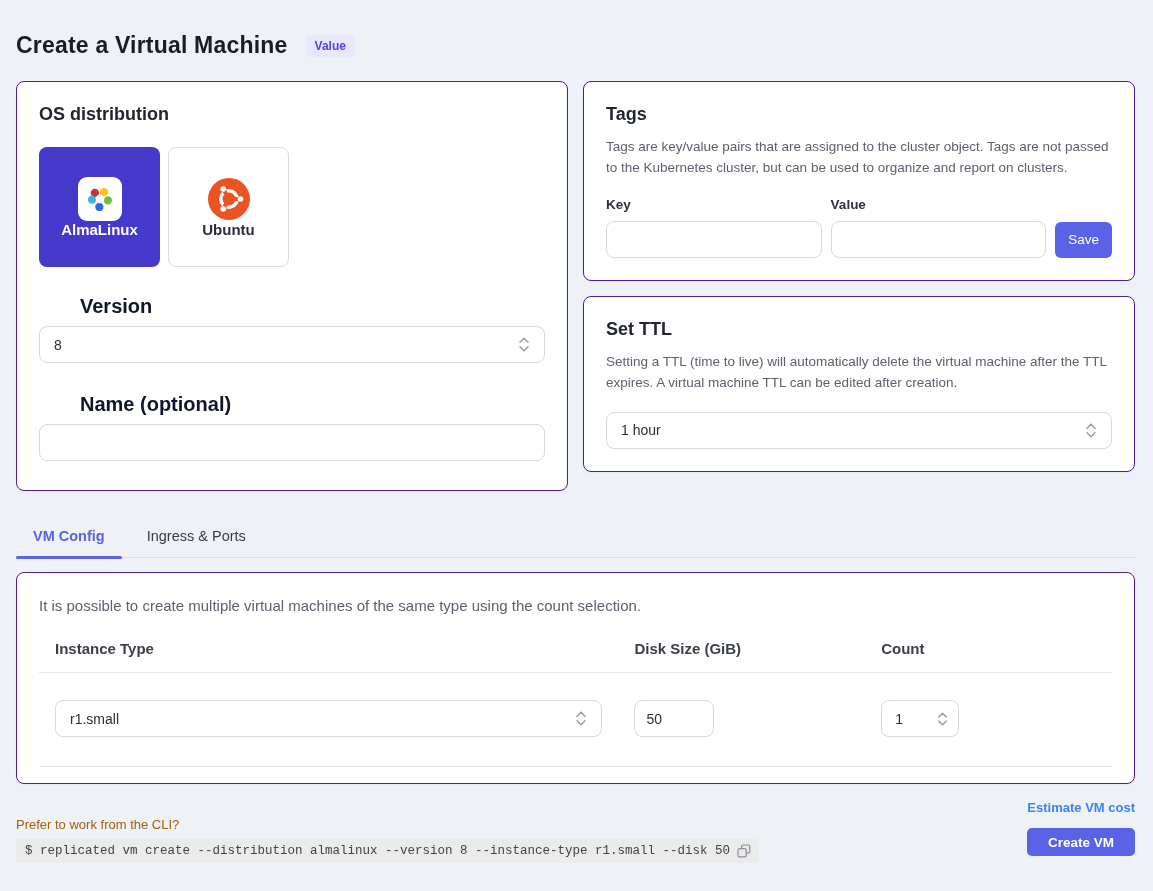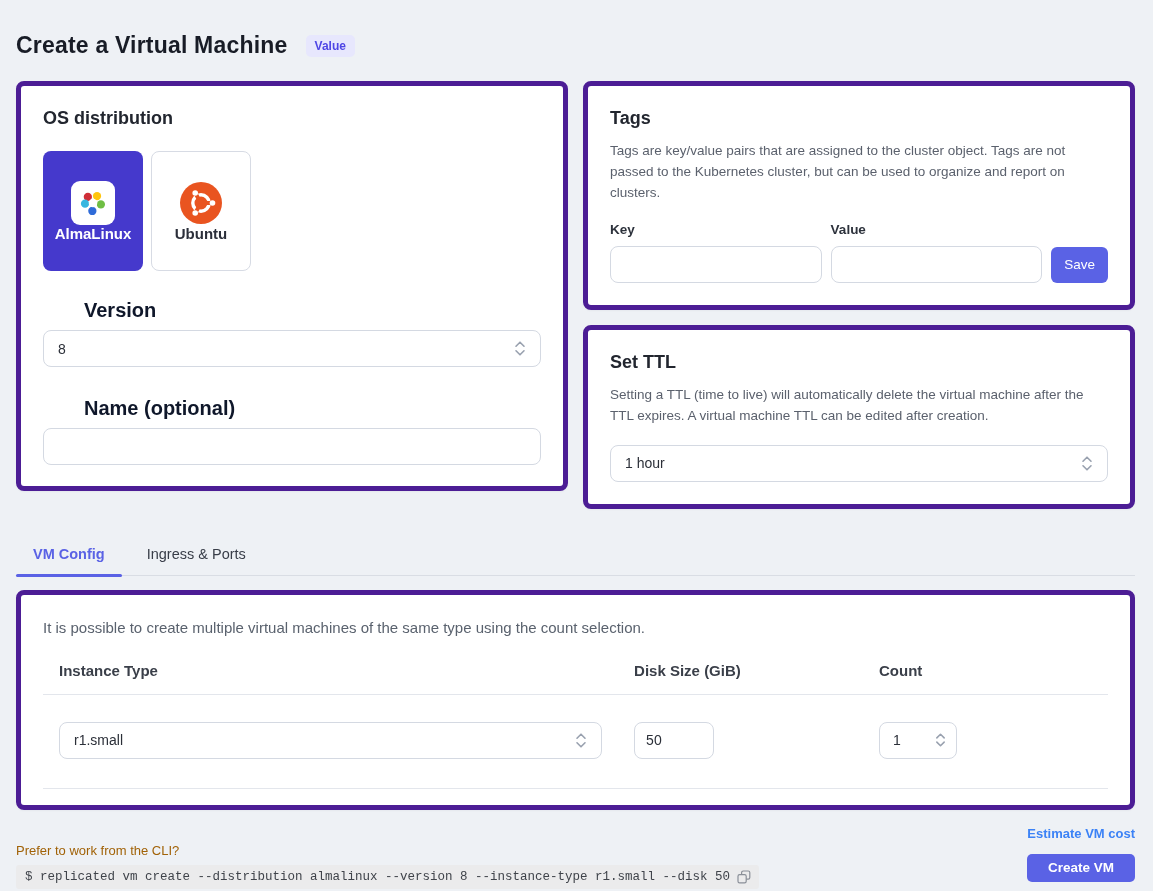--- a/index.html
+++ b/index.html
@@ -14,33 +14,33 @@
   
   .header { display:flex; align-items:center; gap:18px; margin-top:18px; }
   .page-title { font-size:23px; font-weight:bold; letter-spacing:.2px; color:#181c26; }
   .beta-badge {
     background:#e7e7fd; color:#4f46e5; font-size:12px; font-weight:600;
     padding:5px 9px; border-radius:5px; line-height:1;
   }
 
   
   .card {
-    background:#fff; border:5px solid #4c1d95; border-radius:8px;
+    background:#fff; border:1px solid #4c1d95; border-radius:8px;
     box-shadow:0 1px 2px rgba(20,30,60,.04);
   }
   .top-grid { display:grid; grid-template-columns:1fr 1fr; gap:15px; margin-top:22px; align-items:start; }
   .card-pad { padding:22px; }
   .card-heading { font-size:18px; font-weight:600; color:#22262f; }
   .card-desc { font-size:13.5px; line-height:1.55; color:#5b616d; margin-top:12px; }
 
   
   .os-card { height:410px; }
   .tiles { display:flex; gap:8px; margin-top:22px; }
   .tile {
-    width:100px; height:120px; border-radius:8px; display:flex; flex-direction:column;
+    width:121px; height:120px; border-radius:8px; display:flex; flex-direction:column;
     align-items:center; justify-content:center; cursor:pointer;
   }
   .tile.selected { background:#4539cc; }
   .tile.unselected { background:#fff; border:1px solid #d7dbe4; }
   .tile-label { font-size:15px; font-weight:bold; }
   .tile.selected .tile-label { color:#fff; }
   .tile.unselected .tile-label { color:#2b2f3a; }
   .alma-box { width:44px; height:44px; background:#fff; border-radius:9px; display:flex; align-items:center; justify-content:center; }
 
   .field-label { font-size:20px; font-weight:600; color:#0f172a;margin-left:41px; }

